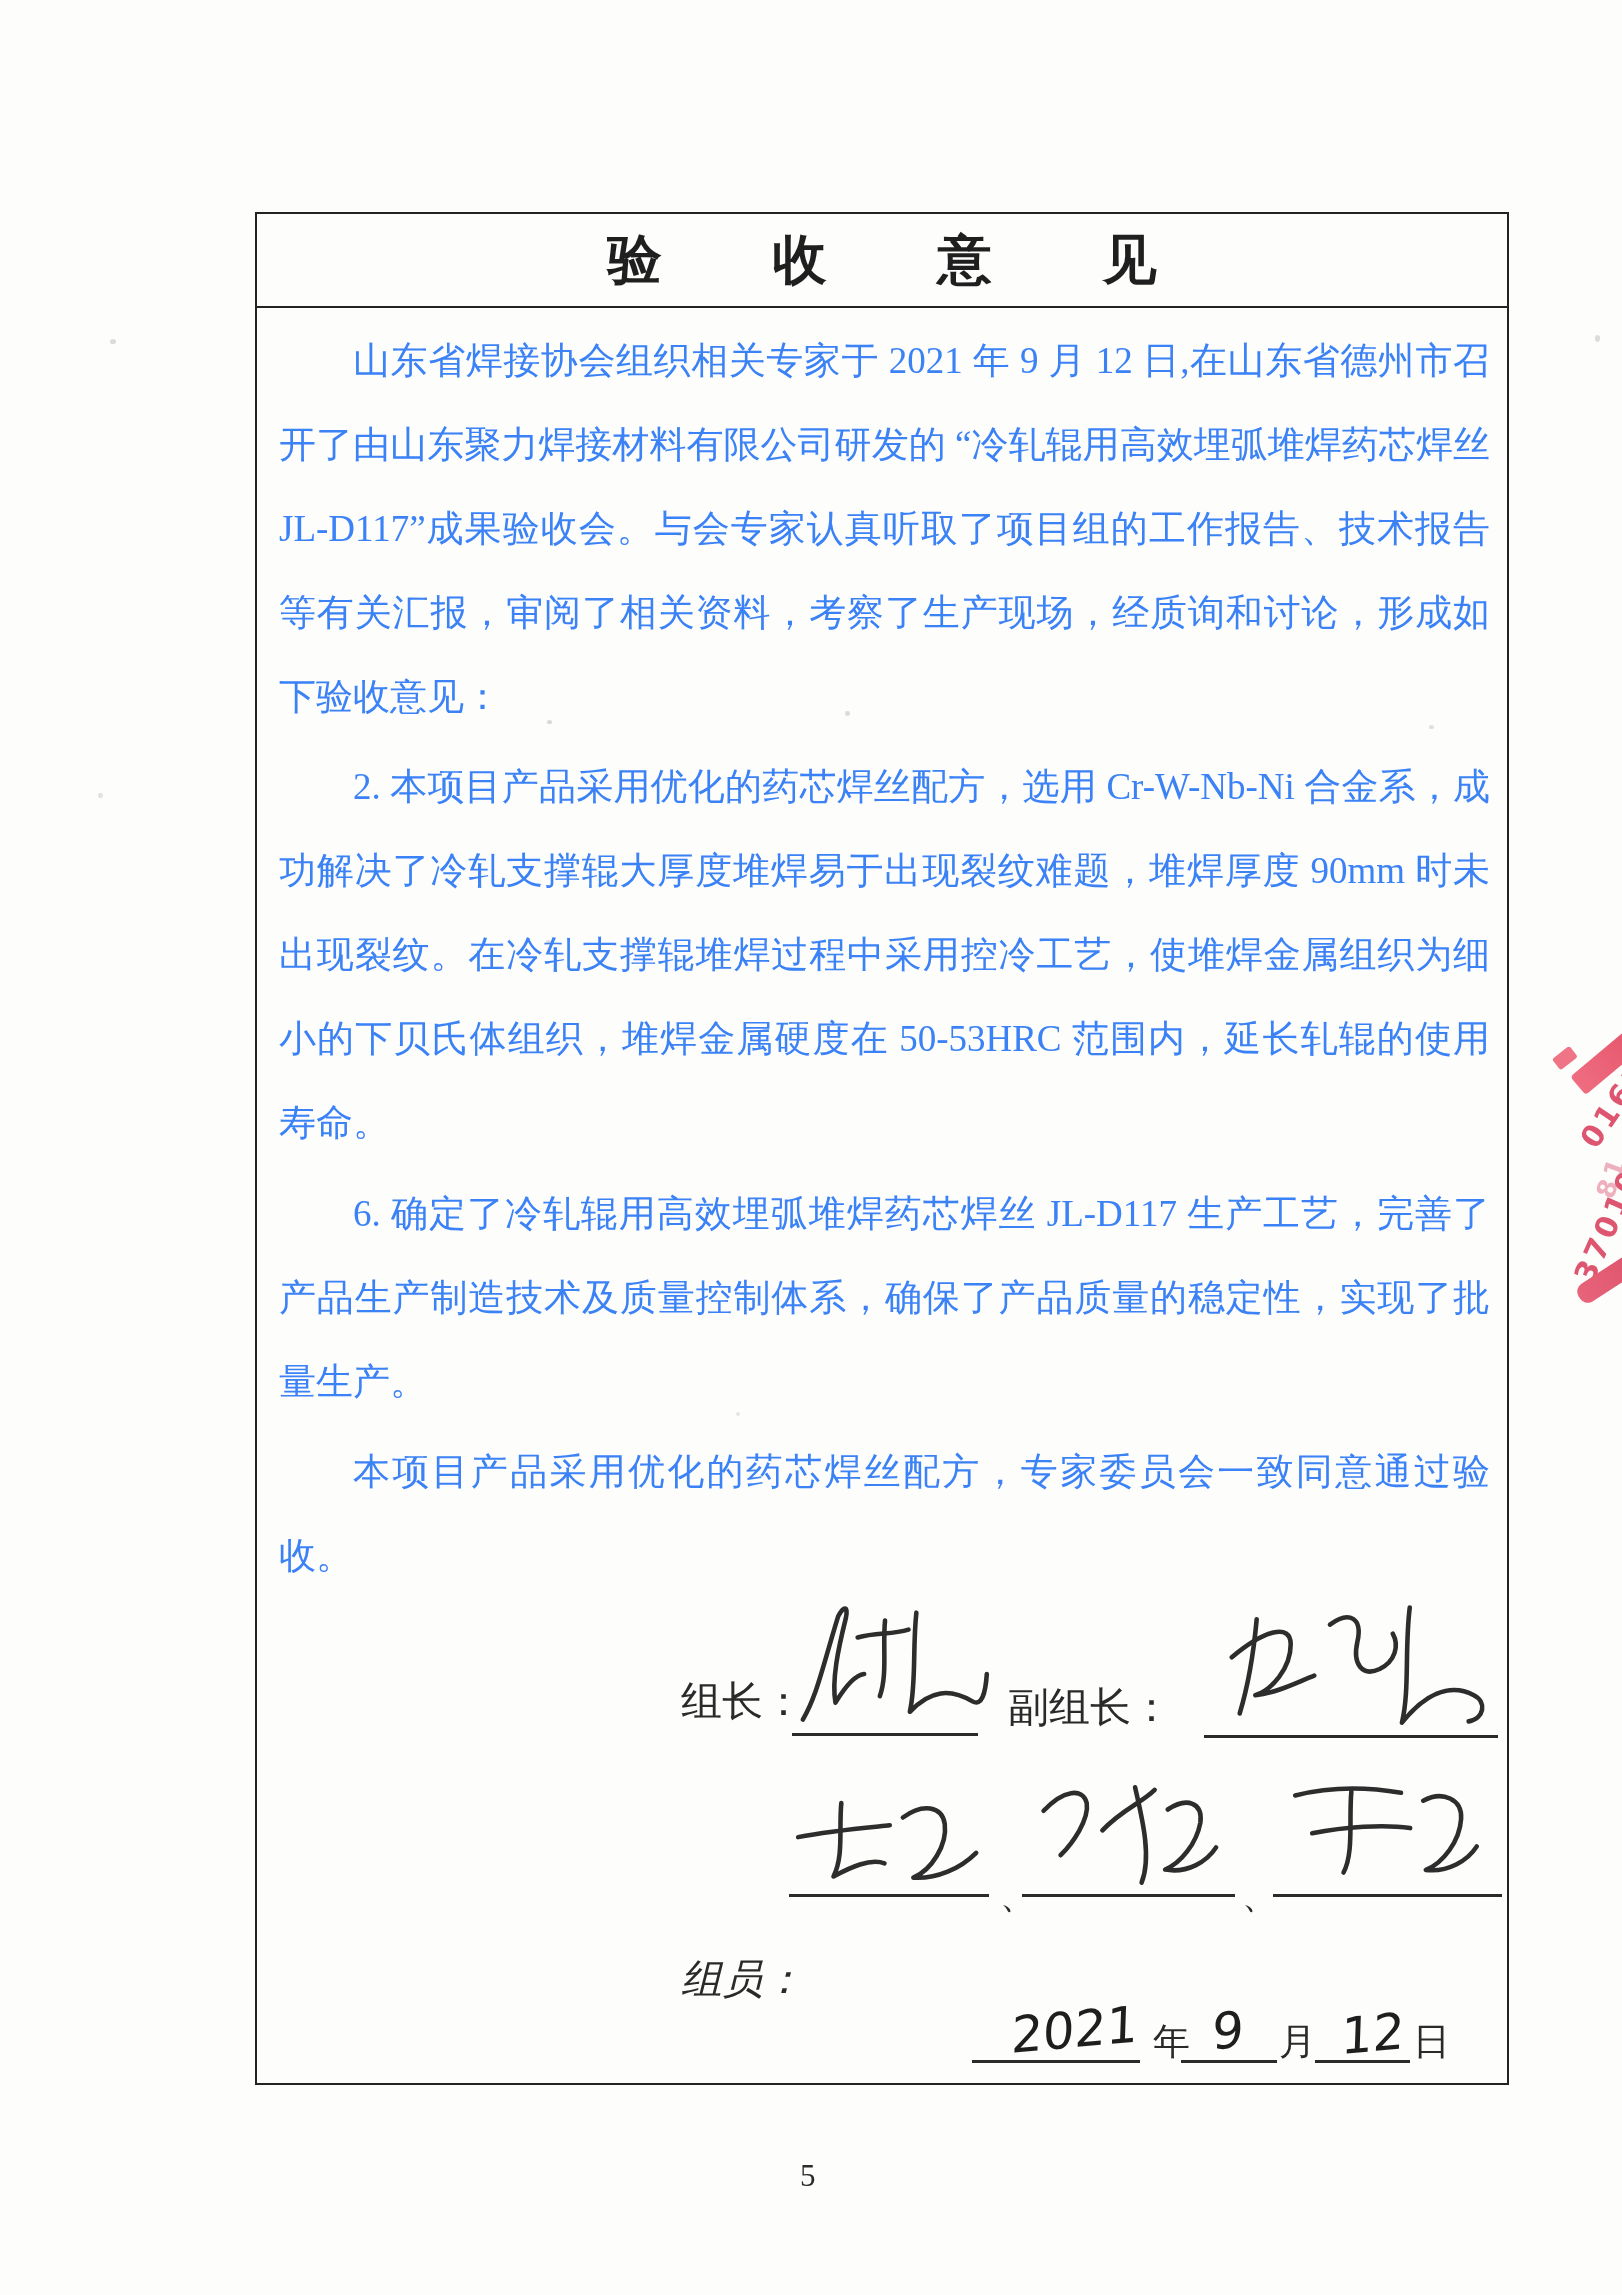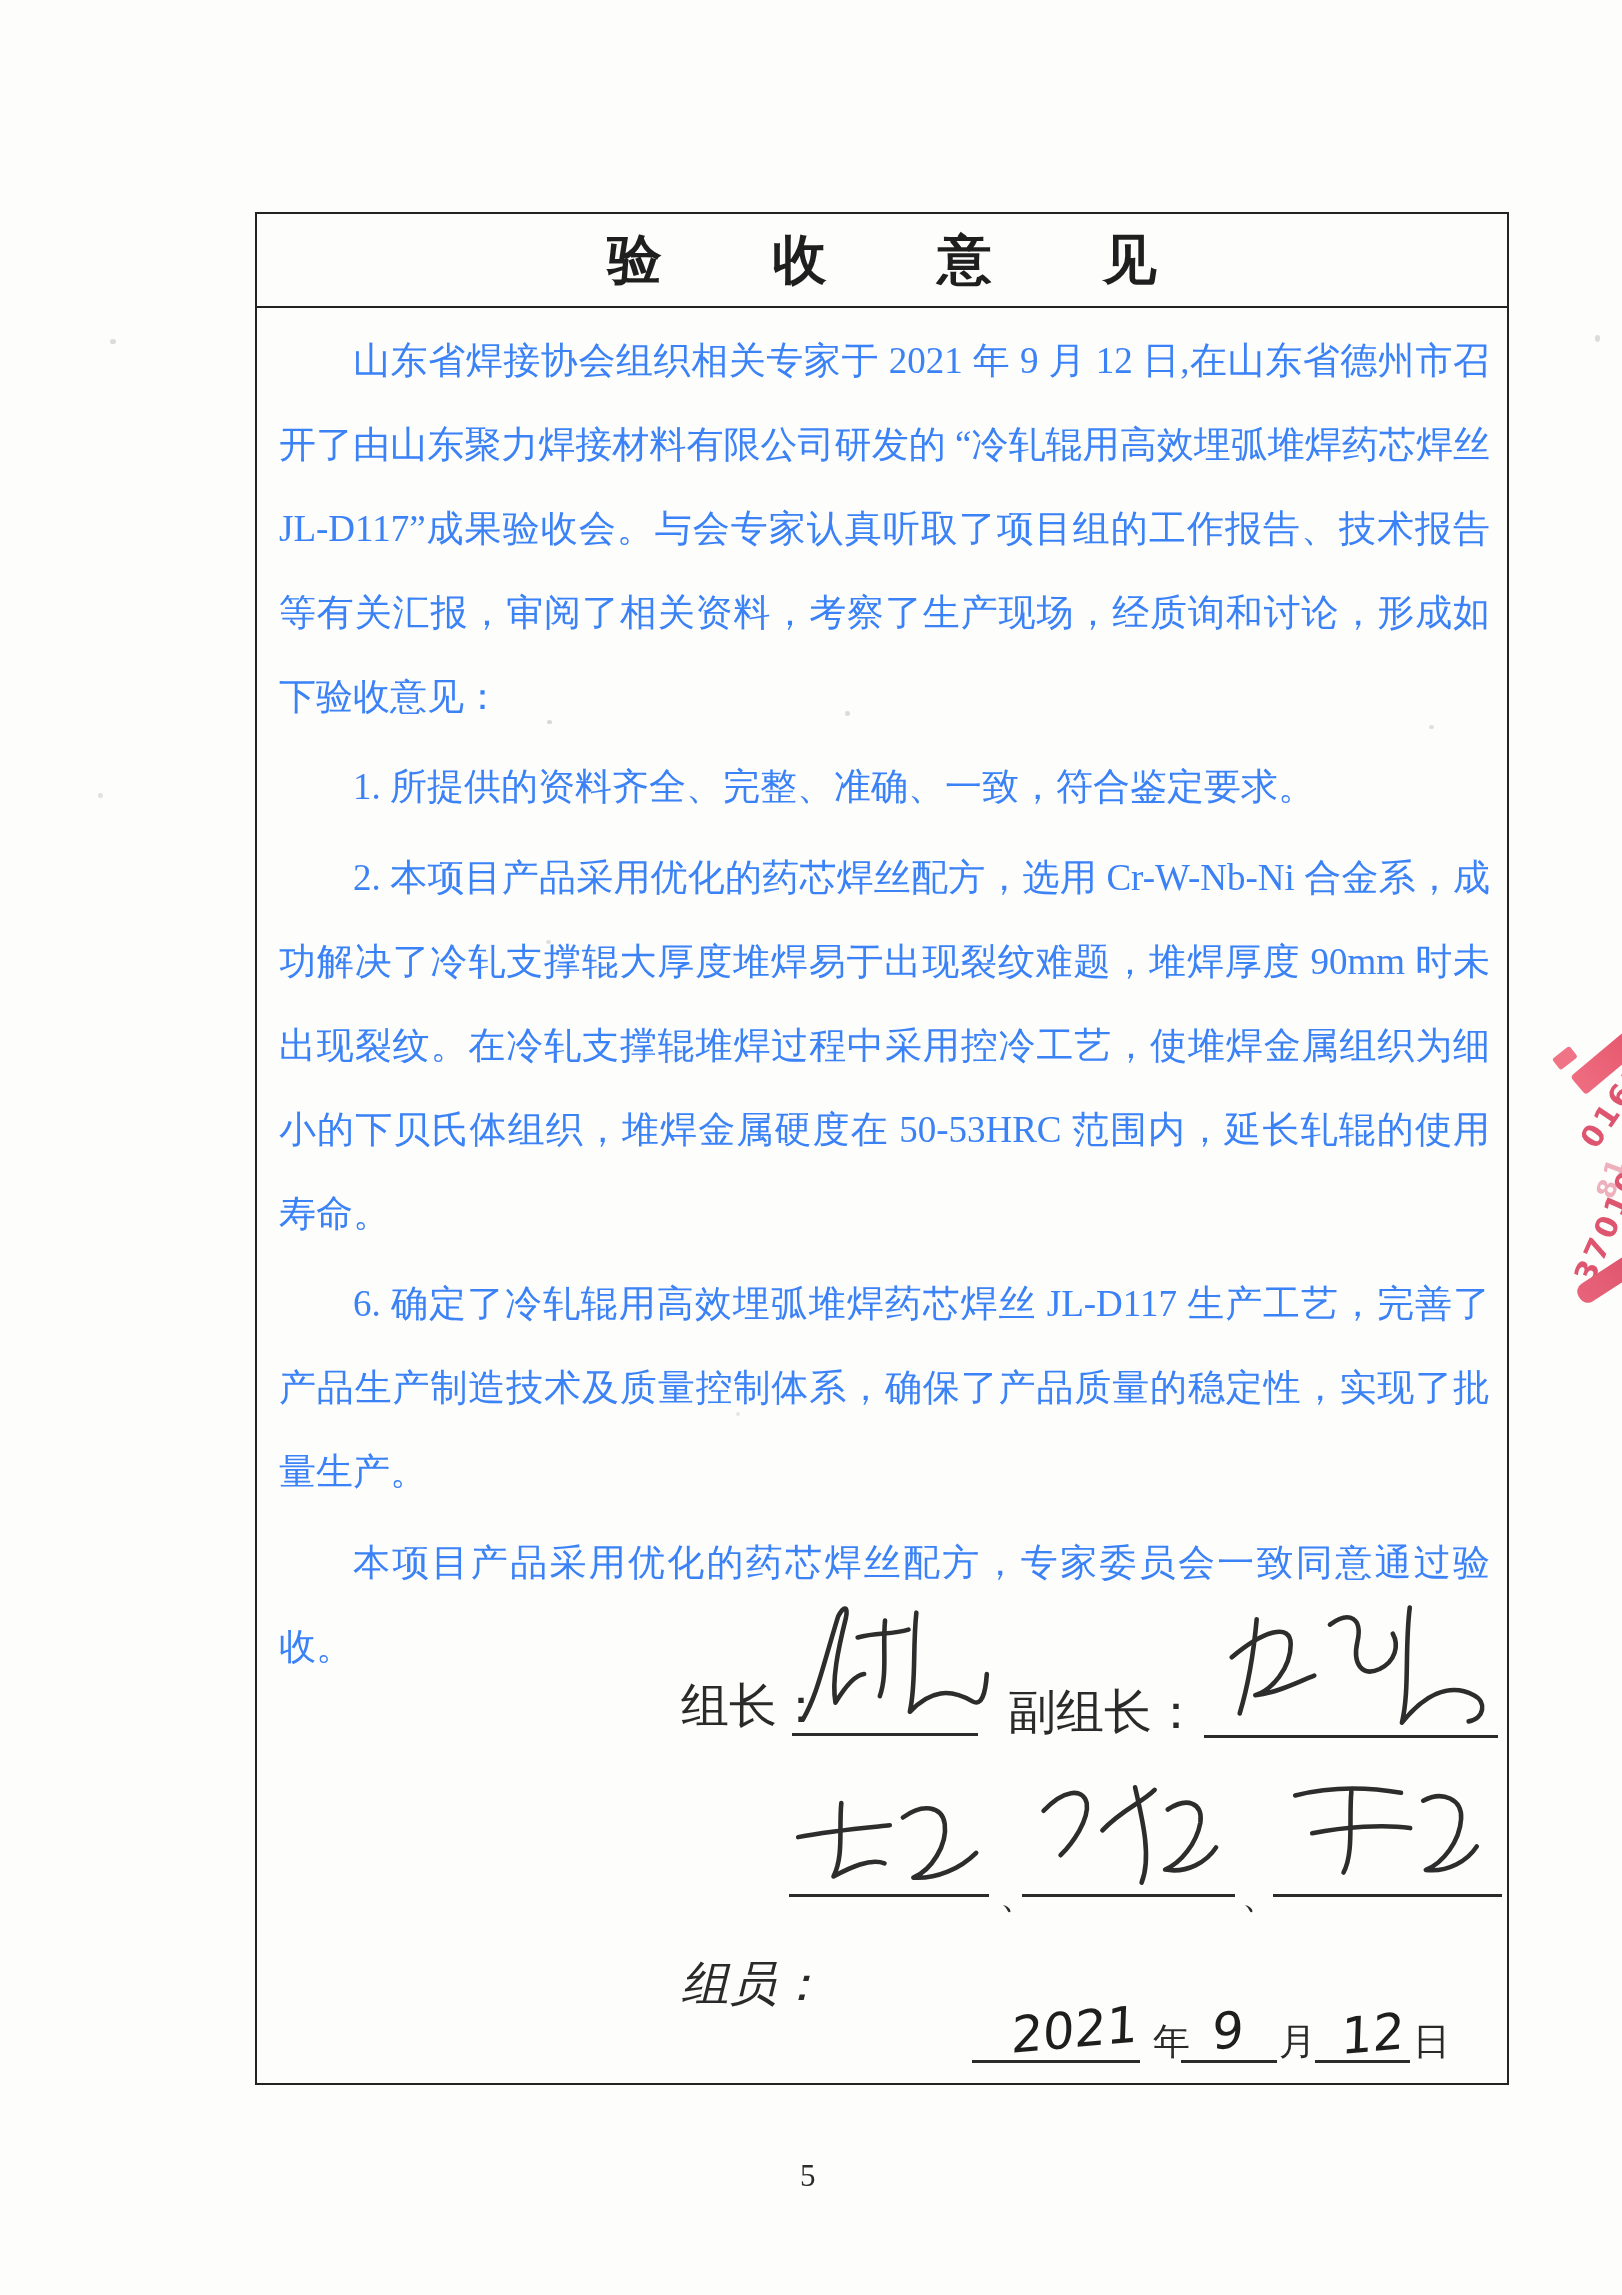--- a/index.html
+++ b/index.html
@@ -34,21 +34,21 @@
   .body-text{
     padding:10.5px 17px 0 22px;
     font-size:37px;line-height:84px;
     text-align:justify;
     color:#3b82f6;
   }
   .body-text p{margin:0;text-indent:2em;}
   .body-text p + p{margin-top:6.5px;}
 
   
-  .sig-label{position:absolute;font-size:48px;color:#2a2a2a;white-space:nowrap;}
+  .sig-label{position:absolute;font-size:41px;color:#2a2a2a;white-space:nowrap;}
   .sig-underline{position:absolute;height:3.3px;background:#2b2b2b;}
   .sig-svg{position:absolute;}
   .sig-svg path{fill:none;stroke:#2d2d2d;stroke-width:7;stroke-linecap:round;stroke-linejoin:round;}
   .sig-sep{position:absolute;font-size:35px;color:#2a2a2a;}
 
   .handnum{
     position:absolute;
     font-family:"DejaVu Sans",sans-serif;
     font-size:50px;color:#1e1e1e;
     transform:rotate(-5deg) skewX(-7deg);
@@ -94,21 +94,20 @@
 <body>
 
 <div class="sheet">
 
   <div class="doc-table">
     <div class="title-row">
       <span class="doc-title">验收意见</span>
     </div>
     <div class="body-text">
       <p>山东省焊接协会组织相关专家于 2021 年 9 月 12 日,在山东省德州市召开了由山东聚力焊接材料有限公司研发的 “冷轧辊用高效埋弧堆焊药芯焊丝 JL-D117”成果验收会。与会专家认真听取了项目组的工作报告、技术报告等有关汇报，审阅了相关资料，考察了生产现场，经质询和讨论，形成如下验收意见：</p>
-      <p>1. 所提供的资料齐全、完整、准确、一致，符合鉴定要求。</p>
       <p>2. 本项目产品采用优化的药芯焊丝配方，选用 Cr-W-Nb-Ni 合金系，成功解决了冷轧支撑辊大厚度堆焊易于出现裂纹难题，堆焊厚度 90mm 时未出现裂纹。在冷轧支撑辊堆焊过程中采用控冷工艺，使堆焊金属组织为细小的下贝氏体组织，堆焊金属硬度在 50-53HRC 范围内，延长轧辊的使用寿命。</p>
       <p>6. 确定了冷轧辊用高效埋弧堆焊药芯焊丝 JL-D117 生产工艺，完善了产品生产制造技术及质量控制体系，确保了产品质量的稳定性，实现了批量生产。</p>
       <p>本项目产品采用优化的药芯焊丝配方，专家委员会一致同意通过验收。</p>
     </div>
   </div>
 
   <span class="sig-label" style="left:681px;top:1674px;">组长：</span>
   <svg class="sig-svg" style="left:779px;top:1597px;" width="216" height="137" viewBox="0 0 330 210">
     <path d="M36 188 C58 150 66 108 90 30 C98 14 106 12 102 32 C90 80 80 128 86 162 C98 142 114 120 130 118"></path>
     <path d="M120 62 C150 54 172 58 198 50"></path>

